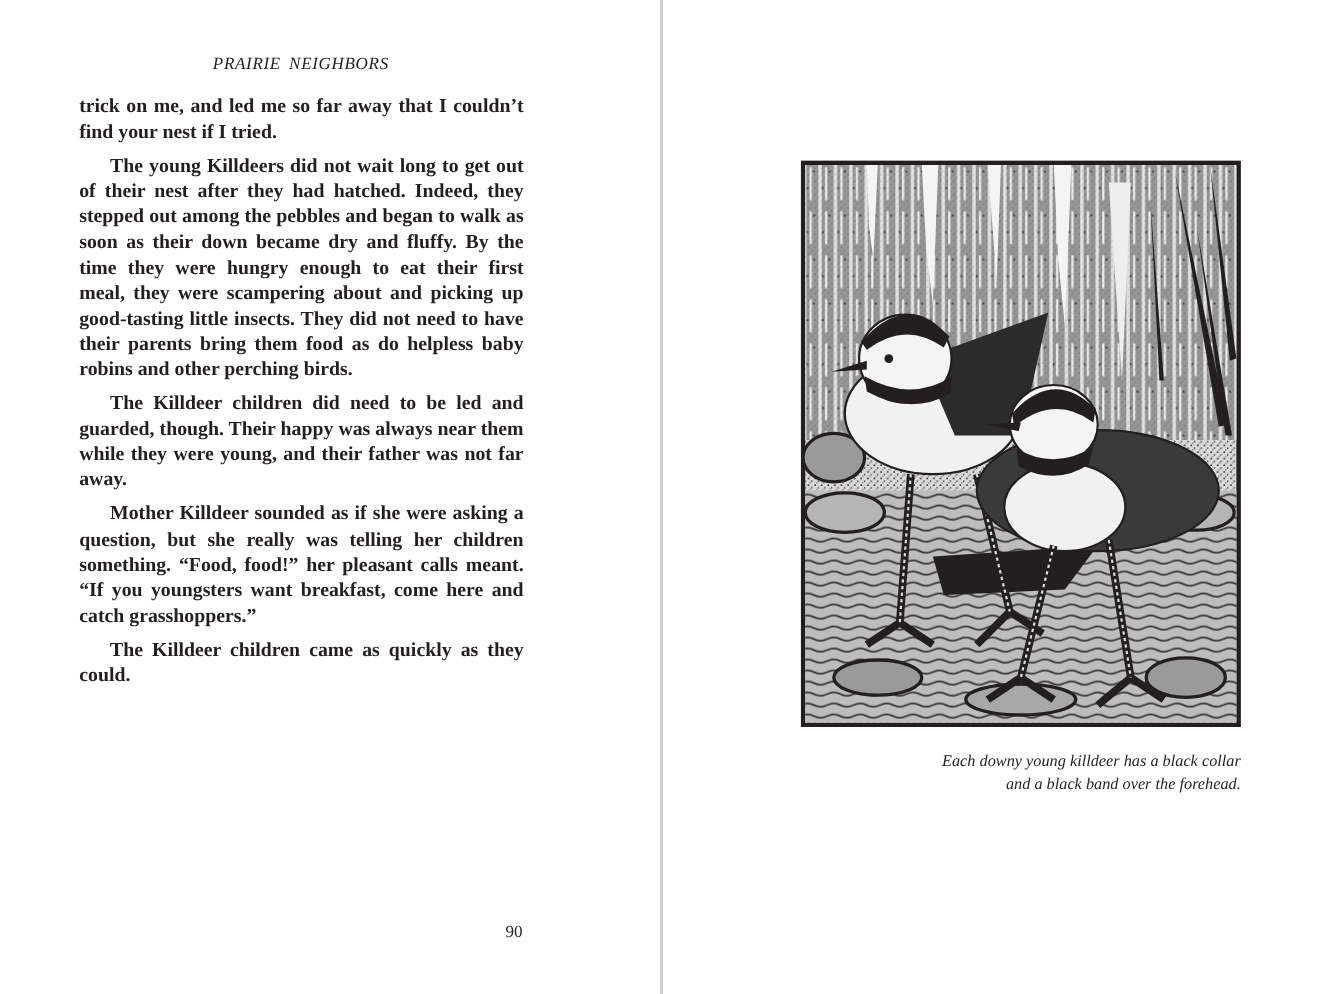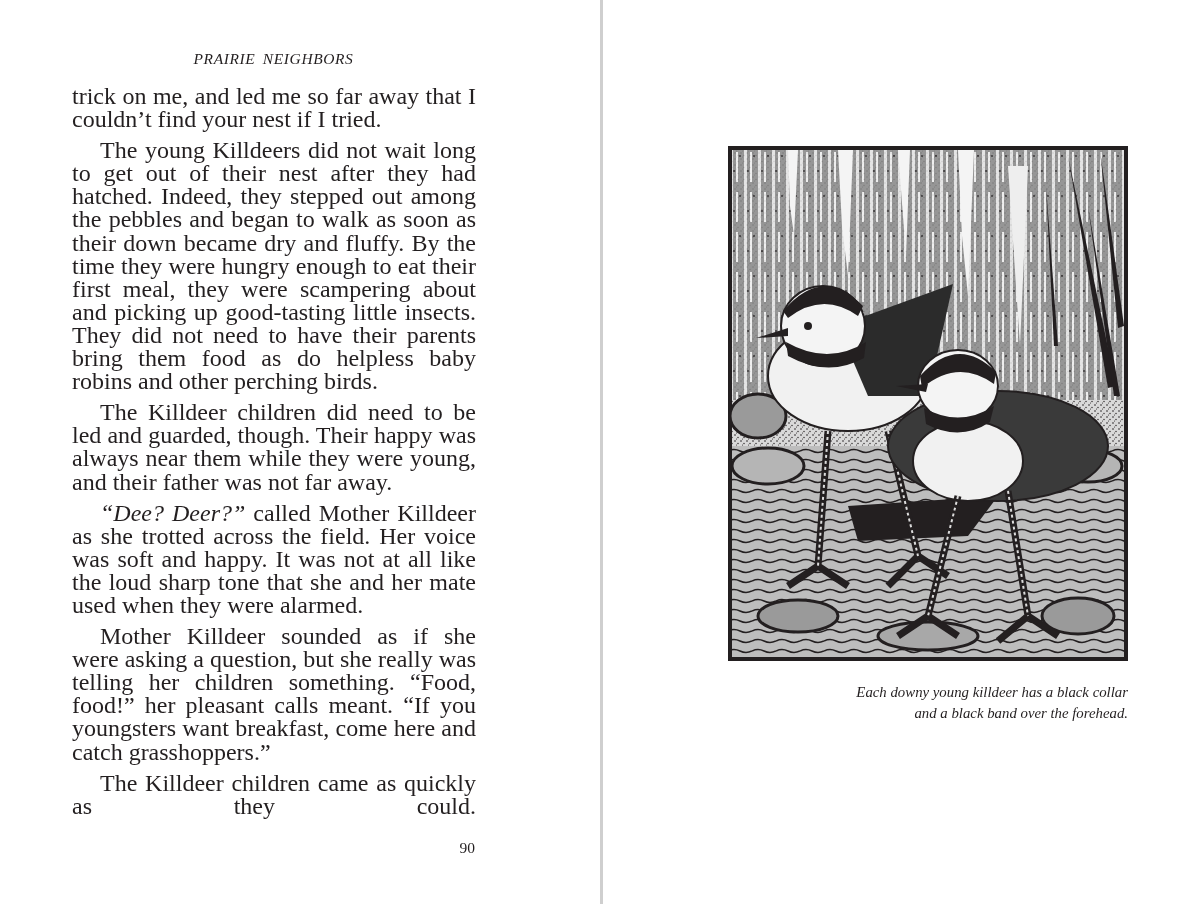--- a/index.html
+++ b/index.html
@@ -51,24 +51,25 @@
       font-style: italic;
       font-size: 15.5px;
       letter-spacing: 0.6px;
       word-spacing: 3px;
     }
     .body-text {
       position: absolute;
       top: 85px;
       left: 72px;
       width: 404px;
-      font-size: 24px;
+      font-size: 18px;
       line-height: 23.1px;
       text-align: justify;
       hyphens: none;
+      font-weight: bold;
     }
     .body-text p {
       margin: 0 0 8px 0;
       text-indent: 28px;
     }
     .body-text p.continued {
       text-indent: 0;
     }
     .body-text p.last-line {
       text-align-last: justify;
@@ -115,21 +116,20 @@
 
 <div class="spread">
 
   <div class="page page-left">
     <div class="running-head">PRAIRIE NEIGHBORS</div>
 
     <div class="body-text">
       <p class="continued">trick on me, and led me so far away that I couldn’t find your nest if I tried.</p>
       <p>The young Killdeers did not wait long to get out of their nest after they had hatched. Indeed, they stepped out among the pebbles and began to walk as soon as their down became dry and fluffy. By the time they were hungry enough to eat their first meal, they were scampering about and picking up good-tasting little insects. They did not need to have their parents bring them food as do helpless baby robins and other perching birds.</p>
       <p>The Killdeer children did need to be led and guarded, though. Their happy was always near them while they were young, and their father was not far away.</p>
-      <p><em>“Dee? Deer?”</em><span> called Mother Killdeer as she trotted across the field. Her voice was soft and happy. It was not at all like the loud sharp tone that she and her mate used when they were alarmed.</span></p>
       <p>Mother Killdeer sounded as if she were asking a question, but she really was telling her children something. “Food, food!” her pleasant calls meant. “If you youngsters want breakfast, come here and catch grasshoppers.”</p>
       <p class="last-line">The Killdeer children came as quickly as they could.</p>
     </div>
 
     <div class="folio">90</div>
   </div>
 
   <div class="gutter"></div>
 
   <div class="page page-right">

